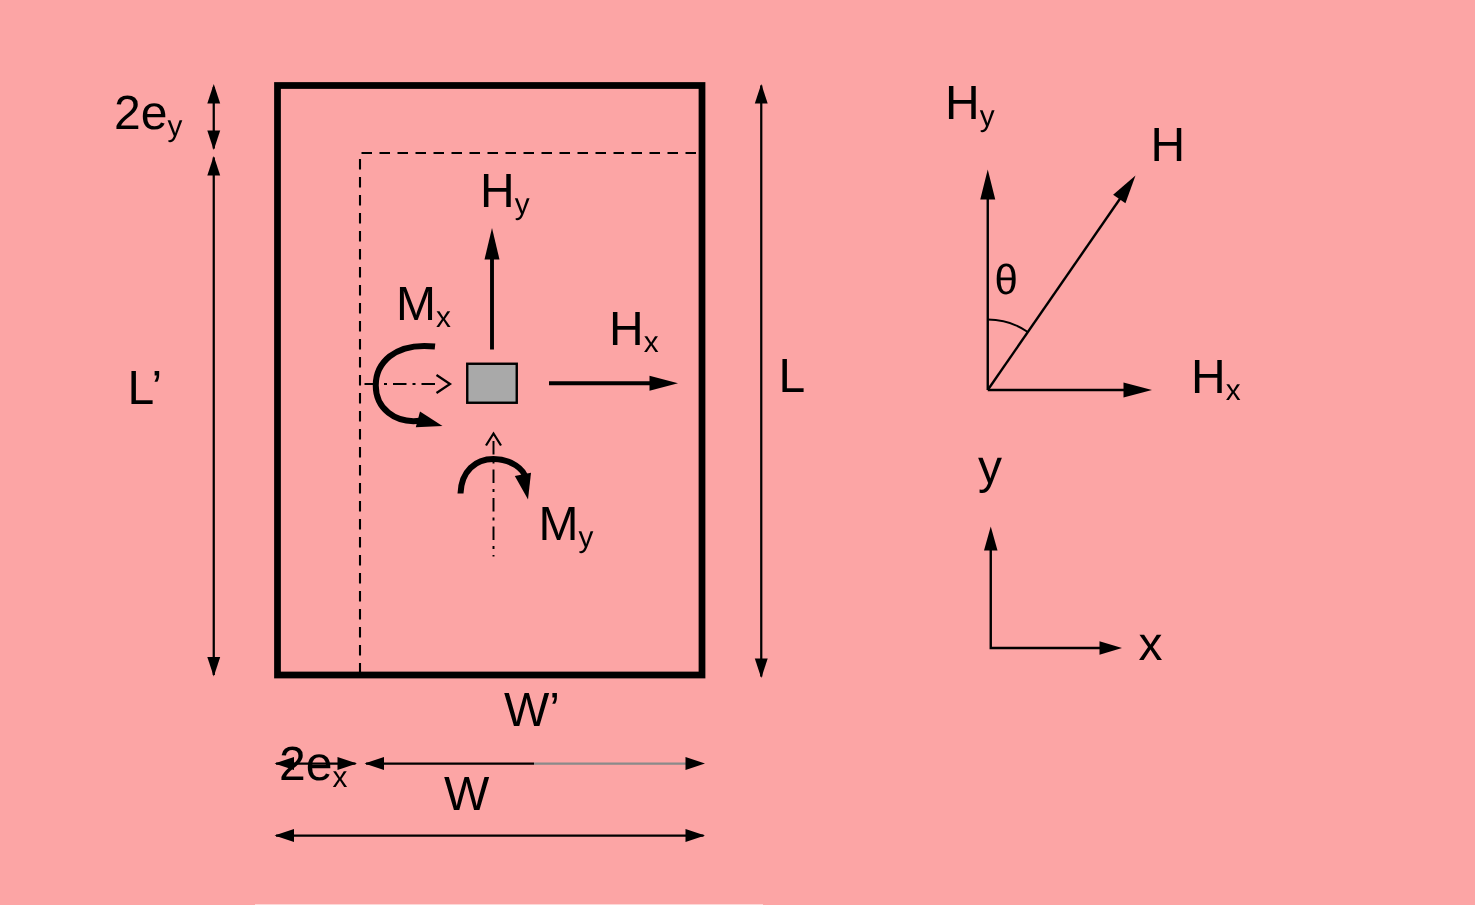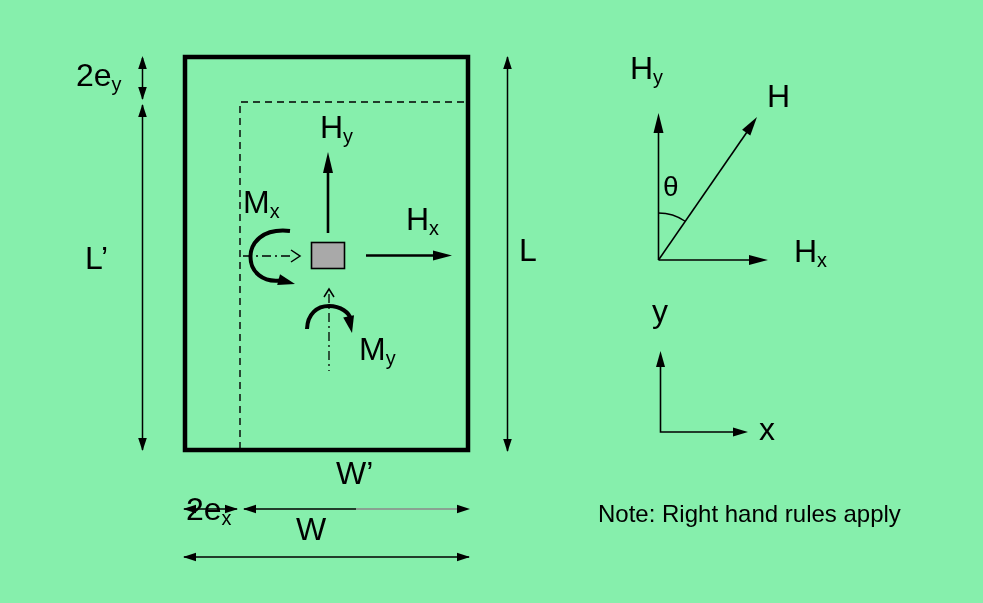--- a/index.html
+++ b/index.html
@@ -5,21 +5,21 @@
   html, body {
     margin: 0;
     padding: 0;
     background: #ffffff;
     font-family: "Liberation Sans", sans-serif;
   }
   .canvas {
     position: relative;
     width: 983px;
     height: 603px;
-    background: #86efac;
+    background: #fca5a5;
     overflow: hidden;
   }
   .linework {
     position: absolute;
     left: 0;
     top: 0;
   }
   .lbl {
     position: absolute;
     font-size: 32px;
@@ -134,31 +134,30 @@
   <div class="lbl" style="left:186px; top:446px;margin-top:46px;"><span>2e</span><span class="sub">x</span></div>
 
   <div class="lbl" style="left:336px; top:456px;"><span>W’</span></div>
 
   <div class="lbl" style="left:296px; top:512px;"><span>W</span></div>
 
   <div class="lbl" style="left:320px; top:110px;"><span>H</span><span class="sub">y</span></div>
 
   <div class="lbl" style="left:406px; top:202px;"><span>H</span><span class="sub">x</span></div>
 
-  <div class="lbl" style="left:243px; top:185px;"><span>M</span><span class="sub">x</span></div>
+  <div class="lbl" style="left:264px; top:185px;"><span>M</span><span class="sub">x</span></div>
 
   <div class="lbl" style="left:359px; top:308px;margin-top:24px;"><span>M</span><span class="sub">y</span></div>
 
   <div class="lbl" style="left:630px; top:51px;"><span>H</span><span class="sub">y</span></div>
 
   <div class="lbl" style="left:767px; top:79px;"><span>H</span></div>
 
   <div class="lbl theta" style="left:663px; top:172px;"><span>θ</span></div>
 
   <div class="lbl" style="left:794px; top:234px;"><span>H</span><span class="sub">x</span></div>
 
   <div class="lbl" style="left:652px; top:294px;"><span>y</span></div>
 
   <div class="lbl" style="left:759px; top:412px;"><span>x</span></div>
 
-  <div class="note-text" style="left:598px; top:500px;"><span>Note: Right hand rules apply</span></div>
 
 </div>
 
 </body></html>

